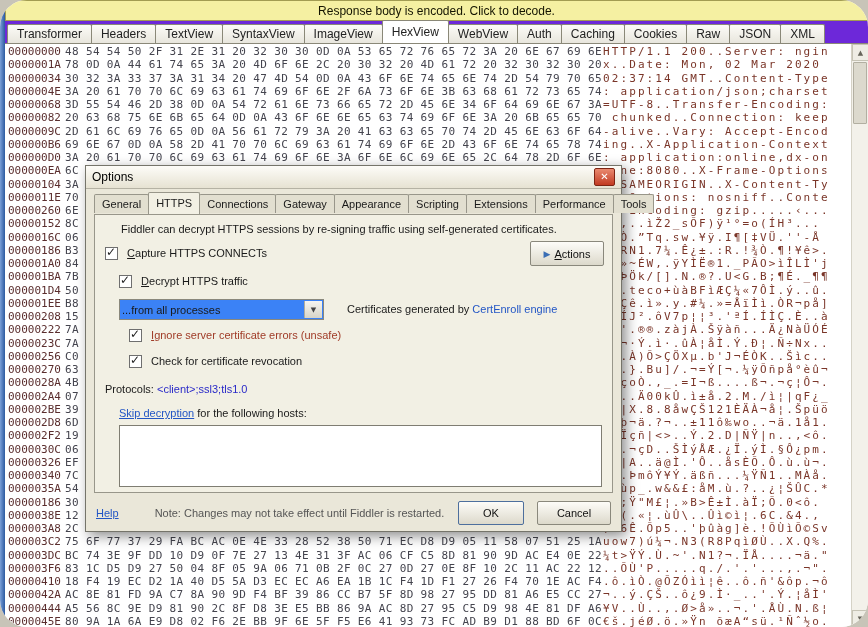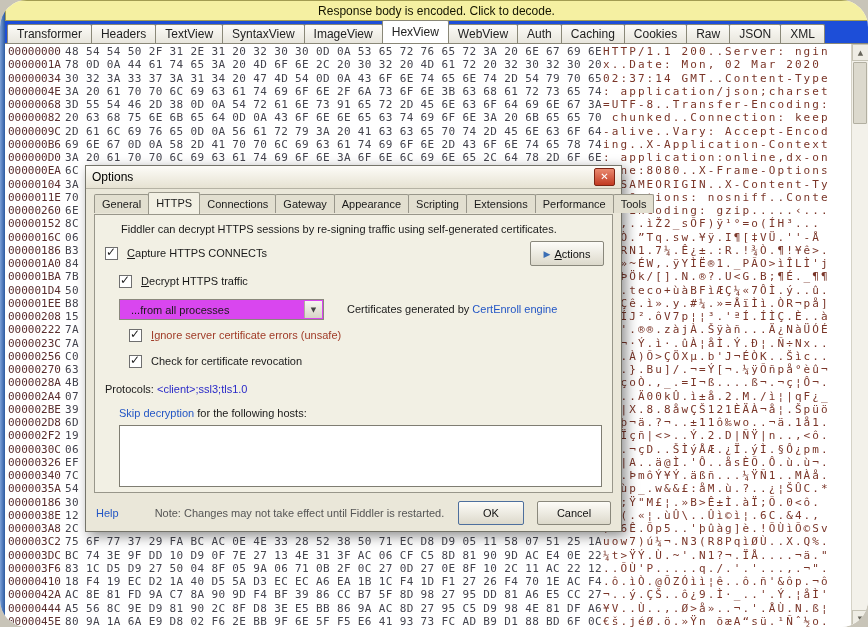--- a/index.html
+++ b/index.html
@@ -5,21 +5,21 @@
   html,body{margin:0;padding:0;background:#c8c4b8;}
   .screen{position:relative;width:868px;height:627px;background:#fff;overflow:hidden;
           font-family:"Liberation Sans",sans-serif;color:#1a1a1a;border-radius:27px;}
   .win-edge{position:absolute;left:0;top:0;width:5px;height:627px;
             background:linear-gradient(90deg,#7ba0d8,#2c5aa0);}
   
   .banner{position:absolute;left:5px;right:0;top:0;height:21px;box-sizing:border-box;
           background:#f5f0a2;border:1px solid #a29c52;display:flex;align-items:center;
           justify-content:center;font-size:12px;color:#141400;cursor:pointer;}
   
-  .tabs{position:absolute;left:5px;right:0;top:21px;height:23px;background:#1d4ed8;
+  .tabs{position:absolute;left:5px;right:0;top:21px;height:23px;background:#6d28d9;
         border-bottom:1px solid #8a8878;display:flex;align-items:flex-end;padding-left:2px;box-sizing:border-box;}
   .tab{height:18px;line-height:18px;padding:0 9px;font-size:12px;color:#222;
        border:1px solid #8a8878;border-bottom:none;border-radius:2px 2px 0 0;
        background:linear-gradient(#fcfbf7,#e8e6dd);margin-right:-1px;white-space:nowrap;}
   .tab.sel{height:22px;line-height:22px;background:#fff;position:relative;z-index:2;margin-top:40px;}
   
   .hex{position:absolute;left:5px;top:44px;right:17px;bottom:0;background:#fff;overflow:hidden;
        font-family:"DejaVu Sans Mono",monospace;font-size:11px;padding-top:1px;}
   .hexrow{display:flex;height:13.25px;line-height:13.25px;white-space:pre;justify-content:space-between;}
   .off{width:57px;padding-left:3px;color:#5a2d2d;flex:none;}
@@ -48,25 +48,25 @@
   .dtab.sel{background:#f2f0e4;z-index:3;padding-bottom:5px;margin-bottom:-1px;margin-top:-2px;padding-top:4px;}
   .dpage{position:absolute;left:8px;right:8px;top:48px;bottom:38px;border:1px solid #98968a;
          background:#f2f0e4;}
   .row{position:absolute;white-space:nowrap;}
   .cb{width:13px;height:13px;box-sizing:border-box;background:#fff;border:1px solid #6f6f6f;
       display:inline-block;vertical-align:-3px;margin-right:6px;position:relative;}
   .check{position:absolute;left:0px;top:-3px;font-size:12px;font-weight:bold;color:#222;
          font-family:"DejaVu Sans",sans-serif;}
   .ak{text-decoration:underline;}
   .warn{color:#a03c28;}
-  .link{color:#2356c5;cursor:pointer;}
+  .link{color:#2356c5;text-decoration:underline;cursor:pointer;}
   .bluetext{color:#2356c5;cursor:pointer;}
   .proto{color:#2a2ac8;}
-  .combo{position:absolute;width:205px;height:21px;box-sizing:border-box;background:#d946ef;
-         border:1px solid #8a887c;display:flex;align-items:center;padding-left:11px;font-size:11px;}
+  .combo{position:absolute;width:205px;height:21px;box-sizing:border-box;background:#3b82f6;
+         border:1px solid #8a887c;display:flex;align-items:center;padding-left:2px;font-size:11px;}
   .combo-btn{position:absolute;right:1px;top:1px;bottom:1px;width:17px;
              background:linear-gradient(#f6f5f0,#d8d5c8);border-left:1px solid #b0ad9f;
              display:flex;align-items:center;justify-content:center;font-size:7px;color:#444;
              font-family:"DejaVu Sans",sans-serif;}
   .btn{background:linear-gradient(#fdfcf8,#dcd9cb);border:1px solid #8a887c;border-radius:2px;
        font-size:11px;display:flex;align-items:center;justify-content:center;cursor:pointer;color:#111;}
   .actions{position:absolute;right:8px;top:26px;width:72px;height:23px;gap:4px;}
   .act-ico{color:#3a6eb5;font-size:9px;font-family:"DejaVu Sans",sans-serif;}
   .hosts{position:absolute;left:24px;top:210px;width:483px;height:62px;box-sizing:border-box;
          background:#fff;border:1px solid #7f7d72;resize:none;font-family:"Liberation Sans",sans-serif;
@@ -120,21 +120,21 @@
         <span class="bytes">30 32 3A 33 37 3A 31 34 20 47 4D 54 0D 0A 43 6F 6E 74 65 6E 74 2D 54 79 70 65</span>
         <span class="asc">02:37:14 GMT..Content-Type</span>
       </div>
         <div class="hexrow">
         <span class="off">0000004E</span>
         <span class="bytes">3A 20 61 70 70 6C 69 63 61 74 69 6F 6E 2F 6A 73 6F 6E 3B 63 68 61 72 73 65 74</span>
         <span class="asc">: application/json;charset</span>
       </div>
         <div class="hexrow">
         <span class="off">00000068</span>
-        <span class="bytes">3D 55 54 46 2D 38 0D 0A 54 72 61 6E 73 91 65 72 2D 45 6E 63 6F 64 69 6E 67 3A</span>
+        <span class="bytes">3D 55 54 46 2D 38 0D 0A 54 72 61 6E 73 66 65 72 2D 45 6E 34 6F 64 69 6E 67 3A</span>
         <span class="asc">=UTF-8..Transfer-Encoding:</span>
       </div>
         <div class="hexrow">
         <span class="off">00000082</span>
         <span class="bytes">20 63 68 75 6E 6B 65 64 0D 0A 43 6F 6E 6E 65 63 74 69 6F 6E 3A 20 6B 65 65 70</span>
         <span class="asc"> chunked..Connection: keep</span>
       </div>
         <div class="hexrow">
         <span class="off">0000009C</span>
         <span class="bytes">2D 61 6C 69 76 65 0D 0A 56 61 72 79 3A 20 41 63 63 65 70 74 2D 45 6E 63 6F 64</span>

